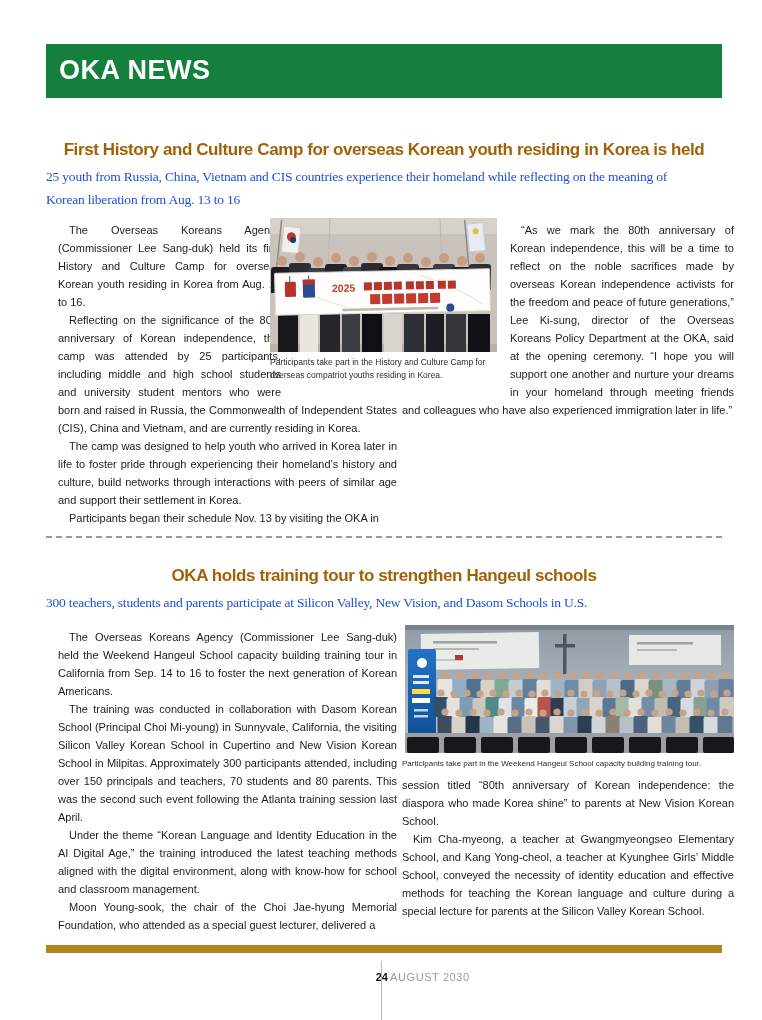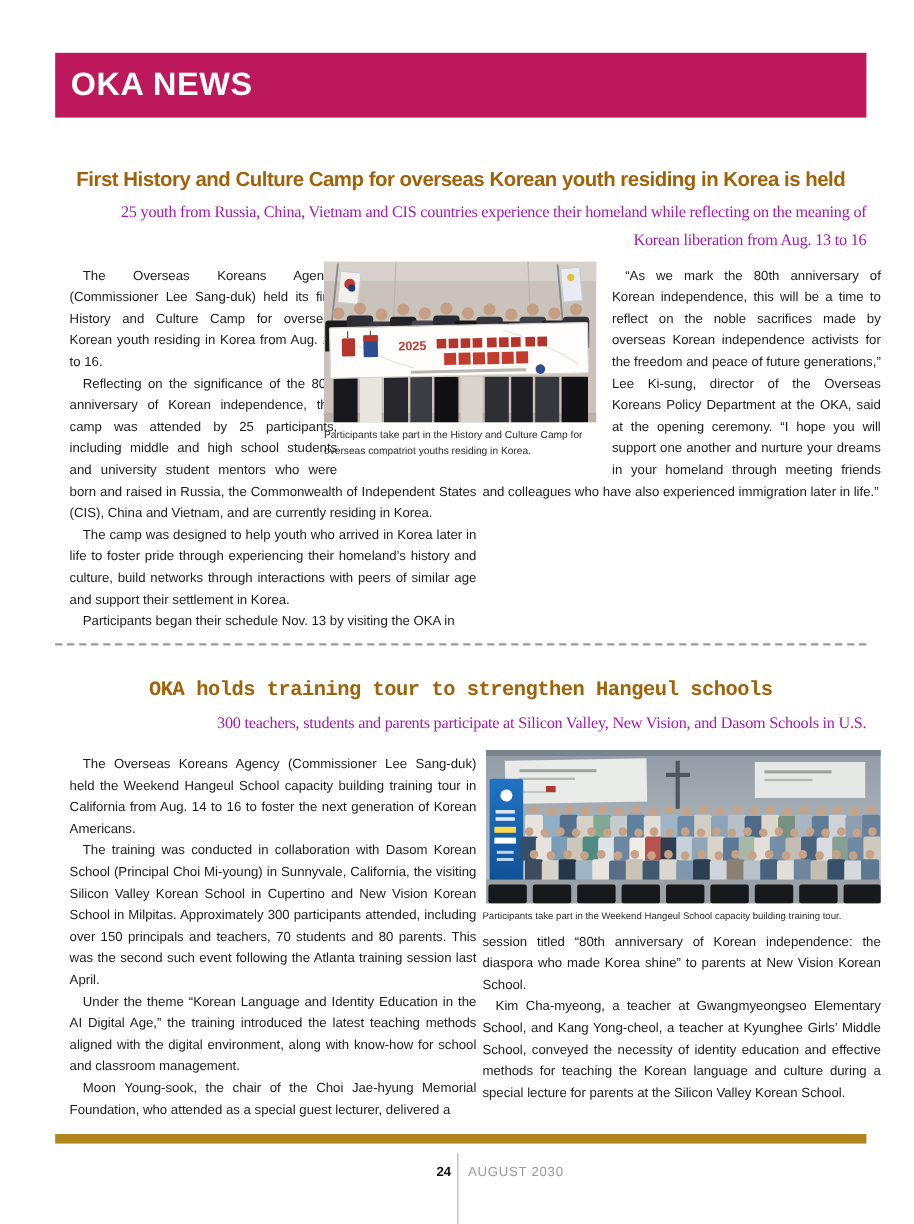--- a/index.html
+++ b/index.html
@@ -1,46 +1,46 @@
 <!DOCTYPE html>
 <html><head>
 <meta charset="utf-8">
 <style>
   html,body{margin:0;padding:0;background:#fff;}
   .page{position:relative;width:762px;height:1020px;background:#ffffff;overflow:hidden;
         font-family:"Liberation Sans",sans-serif;color:#1a1a1a;}
   .abs{position:absolute;}
   
-  .header-bar{left:46px;top:44px;width:676px;height:54px;background:#be185d;}
+  .header-bar{left:46px;top:44px;width:676px;height:54px;background:#15803d;}
   .header-title{margin:0;padding:11px 0 0 13px;font-size:27px;font-weight:bold;color:#ffffff;letter-spacing:0.5px;}
   
   .headline{width:676px;left:46px;text-align:center;font-size:17px;font-weight:bold;
             color:#a16207;letter-spacing:-0.4px;white-space:nowrap;}
-  .subtitle{width:676px;left:46px;text-align:right;font-family:"Liberation Serif",serif;
-            font-size:13.5px;color:#a21caf;line-height:23px;letter-spacing:-0.2px;}
+  .subtitle{width:676px;left:46px;text-align:left;font-family:"Liberation Serif",serif;
+            font-size:13.5px;color:#1d4ed8;line-height:23px;letter-spacing:-0.2px;}
   .subtitle span{display:block;white-space:nowrap;}
   
   .body-wrap{left:46px;width:676px;}
   .col{position:absolute;top:0;font-size:11px;line-height:18px;text-align:justify;color:#1c1c1c;margin-left:12px;}
   .col p{margin:0;text-indent:11px;}
   .col p.noindent{text-indent:0;}
   .col-l{left:0;width:339px;padding-top:3px;}
   .col-r1{left:344px;width:332px;padding-top:3px;}
   .spacer-r{float:right;width:116px;height:176px;}
   .spacer-l{float:left;width:108px;height:176px;}
   .photo1{left:224px;top:0;width:227px;}
   .caption{font-size:8.5px;line-height:12.5px;color:#2a2a2a;margin-top:4px;text-align:left;}
   .caption2{font-size:8px;line-height:12px;color:#2a2a2a;margin-top:5px;}
   .divider{left:46px;top:536px;width:676px;border-top:2px dashed #9a9a9a;height:0;}
   .col-r2{left:344px;width:332px;}
   .photo2{margin:3px 0 0 3px;width:329px;}
   .col-r2 .textblock{padding-top:6px;}
   
   .footer-bar{left:46px;top:945px;width:676px;height:8px;background:#b1861e;}
-  .f-num{left:348px;top:971px;width:28px;text-align:right;font-size:11px;font-weight:bold;color:#111;}
+  .f-num{left:360px;top:971px;width:28px;text-align:right;font-size:11px;font-weight:bold;color:#111;}
   .f-line{left:381px;top:961px;width:1px;height:59px;background:#b5b5b5;}
   .f-issue{left:390px;top:971px;font-size:11px;color:#9a9a9a;letter-spacing:0.6px;}
   svg{display:block;}
 </style>
 </head>
 <body>
 
 <div class="page">
 
   <div class="abs header-bar">
@@ -164,29 +164,29 @@
           <rect x="72" y="90" width="96" height="2.5" fill="#b9b6b0"></rect>
           <circle cx="180" cy="91" r="4" fill="#2c4c8e"></circle>
         </g>
       </svg>
       <div class="caption">Participants take part in the History and Culture Camp for overseas compatriot youths residing in Korea.</div>
     </div>
   </div>
 
   <div class="abs divider"></div>
 
-  <div class="abs headline" style="top:566px;font-family:Liberation Mono, monospace;">OKA holds training tour to strengthen Hangeul schools</div>
+  <div class="abs headline" style="top:566px;">OKA holds training tour to strengthen Hangeul schools</div>
   <div class="abs subtitle" style="top:591px;">
     <span>300 teachers, students and parents participate at Silicon Valley, New Vision, and Dasom Schools in U.S.</span>
   </div>
 
   <div class="abs body-wrap" style="top:622px;">
 
     <div class="col col-l" style="padding-top:6px;">
-      <p>The Overseas Koreans Agency (Commissioner Lee Sang-duk) held the Weekend Hangeul School capacity building training tour in California from Aug. 14 to 16 to foster the next generation of Korean Americans.</p>
+      <p>The Overseas Koreans Agency (Commissioner Lee Sang-duk) held the Weekend Hangeul School capacity building training tour in California from Sep. 14 to 16 to foster the next generation of Korean Americans.</p>
       <p>The training was conducted in collaboration with Dasom Korean School (Principal Choi Mi-young) in Sunnyvale, California, the visiting Silicon Valley Korean School in Cupertino and New Vision Korean School in Milpitas. Approximately 300 participants attended, including over 150 principals and teachers, 70 students and 80 parents. This was the second such event following the Atlanta training session last April.</p>
       <p>Under the theme “Korean Language and Identity Education in the AI Digital Age,” the training introduced the latest teaching methods aligned with the digital environment, along with know-how for school and classroom management.</p>
       <p>Moon Young-sook, the chair of the Choi Jae-hyung Memorial Foundation, who attended as a special guest lecturer, delivered a</p>
     </div>
 
     <div class="col col-r2">
       <div>
         <svg class="photo2" width="329" height="128" viewBox="0 0 329 128">
           <rect width="329" height="128" fill="url(#wall2)"></rect>
           <rect width="329" height="5" fill="#7b838c"></rect>

